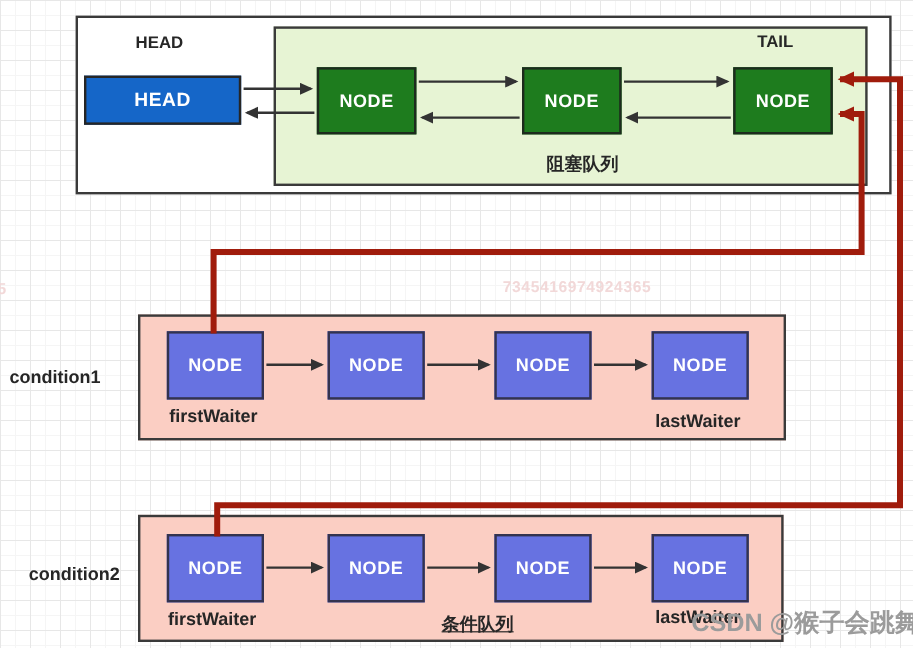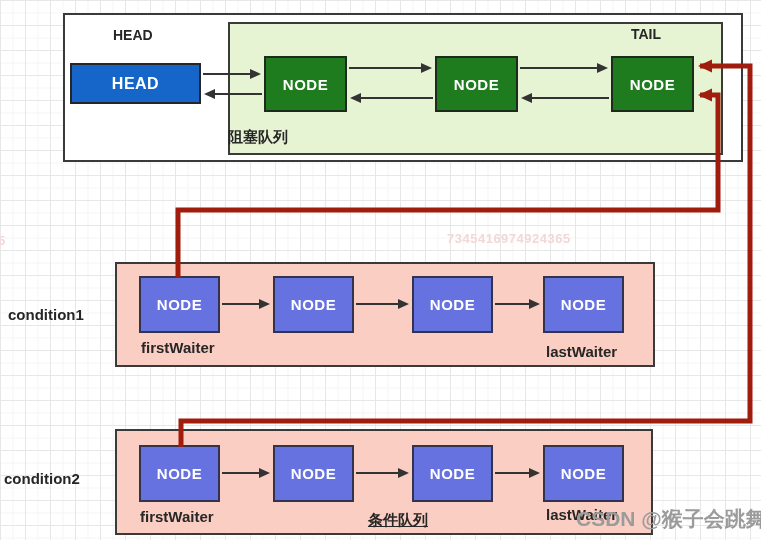--- a/index.html
+++ b/index.html
@@ -21,21 +21,21 @@
   .green-box{left:228px;top:22px;width:495px;height:133px;background:#e7f4d4;border:2px solid #3a3a3a;}
   .head-node{left:70px;top:63px;width:131px;height:41px;background:#1566c8;border:2px solid #262626;
              display:flex;align-items:center;justify-content:center;color:#fff;font-weight:bold;font-size:16px;letter-spacing:.5px;}
   .gnode{width:83px;height:56px;background:#1e7c1e;border:2px solid #1d2b1d;
          display:flex;align-items:center;justify-content:center;color:#fff;font-weight:bold;font-size:15px;letter-spacing:.5px;}
   .pink-box{background:#fbcec3;border:2px solid #3a3a3a;}
   .pnode{width:81px;height:57px;background:#6772e1;border:2px solid #33334f;
          display:flex;align-items:center;justify-content:center;color:#fff;font-weight:bold;font-size:15px;letter-spacing:.5px;}
   .lbl{position:absolute;font-weight:bold;color:#262626;font-size:14px;white-space:nowrap;}
   .lbl15{font-size:15px;}
-  .ctr{text-align:left;}
+  .ctr{text-align:center;margin-left:10px;}
   .overlay{position:absolute;left:0;top:0;pointer-events:none;}
   .wm-num{position:absolute;color:#f2d8d8;font-size:13px;font-weight:bold;letter-spacing:.5px;white-space:nowrap;}
   .wm-csdn{position:absolute;left:576px;top:505px;color:#9b9b9b;font-size:21px;font-weight:bold;white-space:nowrap;z-index:30;}
 </style>
 </head>
 <body>
 
 <div class="stage">
 
   <div class="box outer-box"></div>
@@ -54,21 +54,21 @@
   <div class="box pink-box" style="left:115px;top:262px;width:540px;height:105px;"></div>
   <div class="lbl lbl15" style="left:8px;top:306px;">condition1</div>
   <div class="box pnode" style="left:139px;top:276px;">NODE</div>
   <div class="box pnode" style="left:273px;top:276px;">NODE</div>
   <div class="box pnode" style="left:412px;top:276px;">NODE</div>
   <div class="box pnode" style="left:543px;top:276px;">NODE</div>
   <div class="lbl lbl15" style="left:141px;top:339px;">firstWaiter</div>
   <div class="lbl lbl15" style="left:546px;top:343px;">lastWaiter</div>
 
   <div class="box pink-box" style="left:115px;top:429px;width:538px;height:106px;"></div>
-  <div class="lbl lbl15" style="left:4px;top:470px;">condition2</div>
+  <div class="lbl lbl15" style="left:24px;top:470px;">condition2</div>
   <div class="box pnode" style="left:139px;top:445px;">NODE</div>
   <div class="box pnode" style="left:273px;top:445px;">NODE</div>
   <div class="box pnode" style="left:412px;top:445px;">NODE</div>
   <div class="box pnode" style="left:543px;top:445px;">NODE</div>
   <div class="lbl lbl15" style="left:140px;top:508px;">firstWaiter</div>
   <div class="lbl lbl15" style="left:368px;top:511px;text-decoration:underline;">条件队列</div>
   <div class="lbl lbl15" style="left:546px;top:506px;">lastWaiter</div>
 
   <svg class="overlay" width="761" height="540" viewBox="0 0 761 540">
     <defs>
@@ -92,17 +92,17 @@
       <path d="M222,473 H268" marker-end="url(#ab)"></path>
       <path d="M356,473 H407" marker-end="url(#ab)"></path>
       <path d="M495,473 H538" marker-end="url(#ab)"></path>
     </g>
     <g stroke="#a01c0c" stroke-width="5" fill="none">
       <path d="M178,278 L178,210 L718,210 L718,95 L700,95" marker-end="url(#ar)"></path>
       <path d="M181,447 L181,421 L750,421 L750,66 L700,66" marker-end="url(#ar)"></path>
     </g>
   </svg>
 
-  <div class="wm-num" style="left:419px;top:231px;margin-left:28px;">7345416974924365</div>
+  <div class="wm-num" style="left:419px;top:231px;">7345416974924365</div>
   <div class="wm-num" style="left:-2px;top:233px;">5</div>
   <div class="wm-csdn">CSDN @猴子会跳舞</div>
 
 </div>
 
 </body></html>

